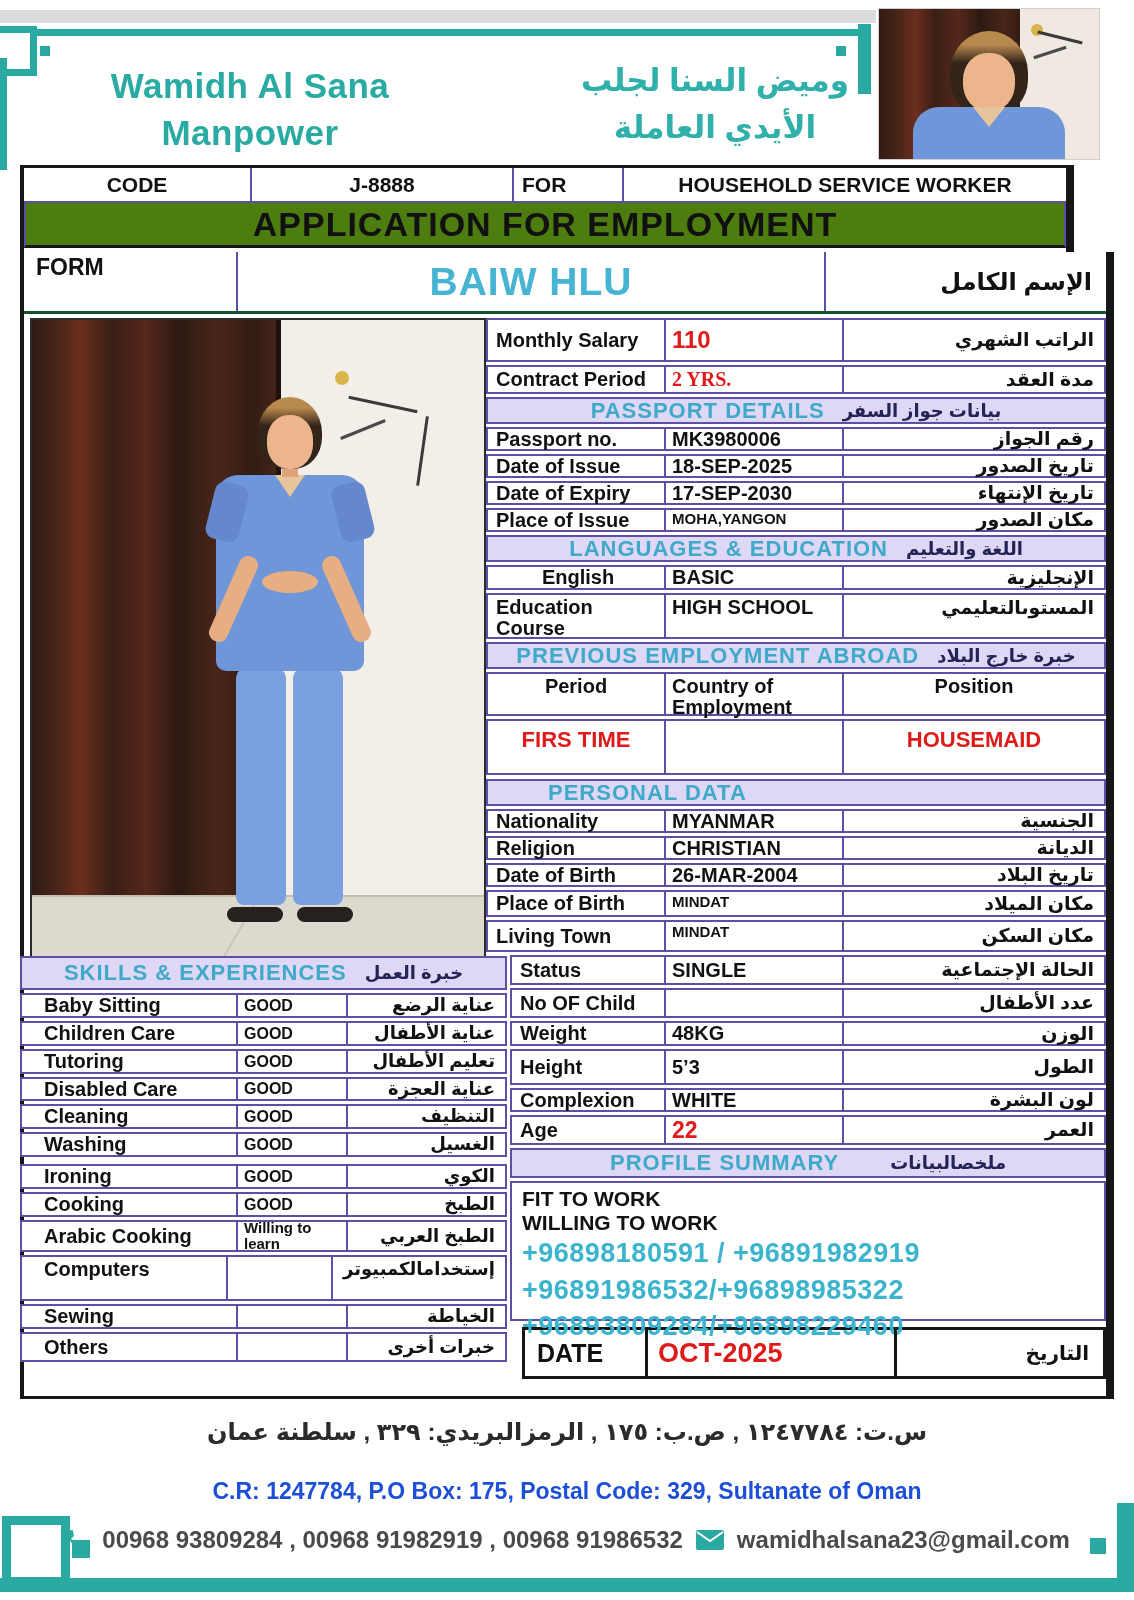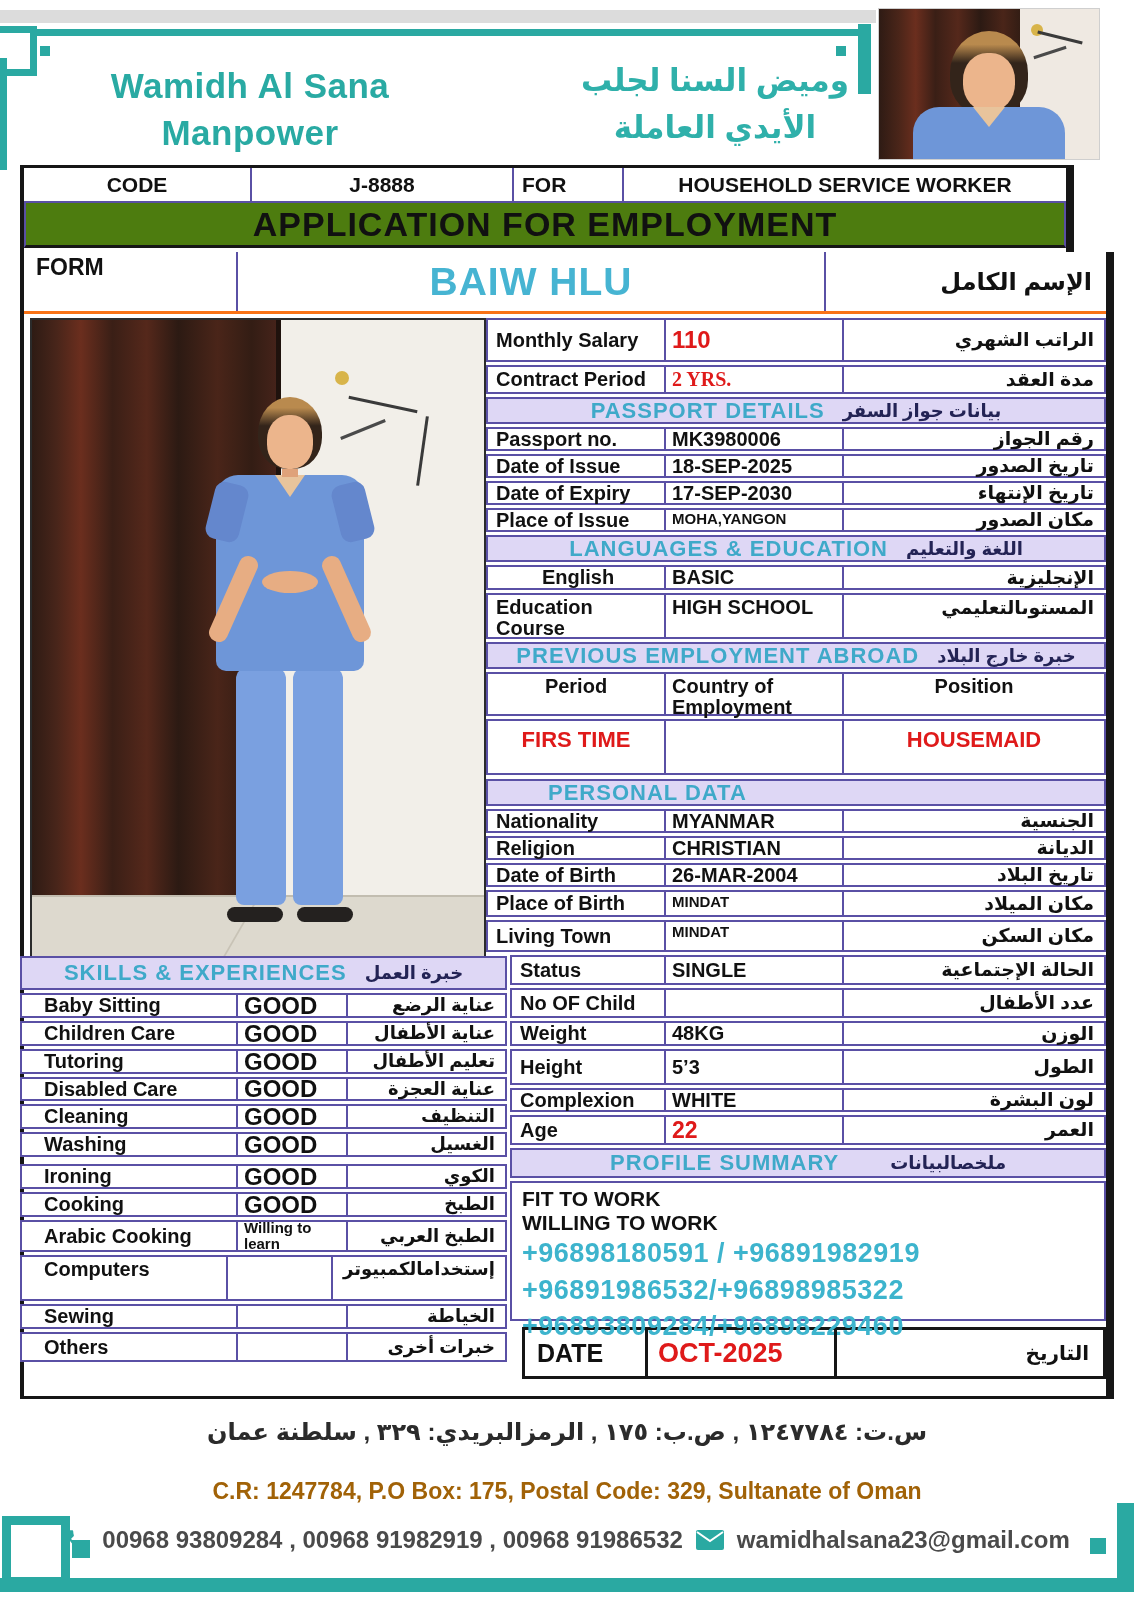--- a/index.html
+++ b/index.html
@@ -54,21 +54,21 @@
   .code-row .c1{width:226px;}
   .code-row .c2{width:260px;border-left:2px solid #5a50a5;}
   .code-row .c3{width:110px;border-left:2px solid #5a50a5;justify-content:flex-start;padding-left:8px;box-sizing:border-box;}
   .code-row .c4{flex:1;border-left:2px solid #5a50a5;}
 
   .banner{position:absolute;left:24px;top:201px;width:1042px;height:47px;background:#4d7c0f;
           border:2px solid #5a50a5;border-bottom:3px solid #161616;box-sizing:border-box;
           display:flex;align-items:center;justify-content:center;font-weight:bold;font-size:34px;letter-spacing:1px;}
 
   .form-row{position:absolute;left:24px;top:252px;width:1082px;height:62px;display:flex;
-            border-bottom:3px solid #f97316;background:#fff;box-sizing:border-box;}
+            border-bottom:3px solid #14532d;background:#fff;box-sizing:border-box;}
   .form-row .f1{width:200px;padding:2px 0 0 12px;font-weight:bold;font-size:23px;}
   .form-row .f2{flex:1;border-left:2px solid #5a50a5;border-right:2px solid #5a50a5;display:flex;align-items:center;justify-content:center;
                 color:#46b4d2;font-weight:bold;font-size:39px;letter-spacing:1px;}
   .form-row .f3{width:266px;display:flex;align-items:center;justify-content:flex-end;padding-right:14px;font-weight:bold;font-size:24px;}
 
   
   .photo-main{position:absolute;left:30px;top:318px;width:452px;height:637px;background:#f2efe9;border:2px solid #2b2b2b;overflow:hidden;}
   .ph-door{position:absolute;left:0;top:0;width:54%;height:91%;border-right:5px solid #1f120d;
      background:linear-gradient(90deg,#2e1b14 0%,#48251a 10%,#6b2e1e 20%,#3a1f16 33%,#55281b 47%,#2c1a13 60%,#4a2519 76%,#331d14 90%,#45231a 100%);}
   .ph-floor{position:absolute;left:0;bottom:0;width:100%;height:9.5%;background:#ddd9ce;border-top:2px solid #c2bdb0;}
@@ -119,36 +119,36 @@
   .ec1{width:176px;}
   .ec2{width:180px;border-left:2px solid #5a50a5;border-right:2px solid #5a50a5;}
   .ec3{flex:1;}
 
   .summary{border:2px solid #5a50a5;background:#fff;margin-bottom:6px;height:140px;box-sizing:border-box;padding:4px 10px;}
   .sum-line{font-weight:bold;font-size:21px;line-height:1.15;color:#111;}
   .sum-phone{font-weight:bold;font-size:27px;line-height:1.35;color:#3db4cd;letter-spacing:.5px;}
 
   .date-row{display:flex;margin-left:36px;margin-top:6px;border:3px solid #161616;background:#fff;height:52px;box-sizing:border-box;align-items:center;}
   .date-row .d1{width:120px;font-weight:bold;font-size:25px;padding-left:12px;box-sizing:border-box;}
-  .date-row .d2{width:192px;align-self:stretch;display:flex;align-items:center;border-left:3px solid #161616;border-right:3px solid #161616;
+  .date-row .d2{width:252px;align-self:stretch;display:flex;align-items:center;border-left:3px solid #161616;border-right:3px solid #161616;
                 padding-left:10px;font-weight:bold;font-size:27px;color:#df1a1a;box-sizing:border-box;}
   .date-row .d3{flex:1;text-align:right;padding-right:14px;font-weight:bold;font-size:20px;}
 
   
   .skills{position:absolute;left:20px;top:956px;width:487px;}
   .skills .hdr{height:34px;}
   .srow{display:flex;border:2px solid #5a50a5;background:#fff;margin-bottom:3px;align-items:center;box-sizing:border-box;}
   .srow .sl{width:214px;padding:1px 4px 1px 22px;font-weight:bold;font-size:20px;line-height:1.05;box-sizing:border-box;}
   .srow .sv{width:112px;align-self:stretch;display:flex;align-items:center;border-left:2px solid #5a50a5;border-right:2px solid #5a50a5;
-            padding:1px 6px;font-weight:bold;font-size:24px;line-height:1.0;box-sizing:border-box;}
+            padding:1px 6px;font-weight:bold;font-size:16px;line-height:1.0;box-sizing:border-box;}
   .srow .sa{flex:1;text-align:right;padding:1px 10px;font-weight:bold;font-size:18px;line-height:1.15;box-sizing:border-box;}
 
   
   .ft-ar{position:absolute;left:0;top:1418px;width:1134px;text-align:center;font-weight:bold;font-size:24px;color:#2b2b2b;}
-  .ft-cr{position:absolute;left:0;top:1478px;width:1134px;text-align:center;font-weight:bold;font-size:23px;color:#a16207;}
+  .ft-cr{position:absolute;left:0;top:1478px;width:1134px;text-align:center;font-weight:bold;font-size:23px;color:#1d4ed8;}
   .ft-contact{position:absolute;left:0;top:1526px;width:1134px;display:flex;align-items:center;justify-content:center;gap:12px;
               font-weight:bold;font-size:24px;color:#4a4a4a;}
   .icon{display:inline-flex;align-items:center;}
 </style>
 </head>
 <body>
 
 <div id="page">
 
   <div class="gray-top"></div>

